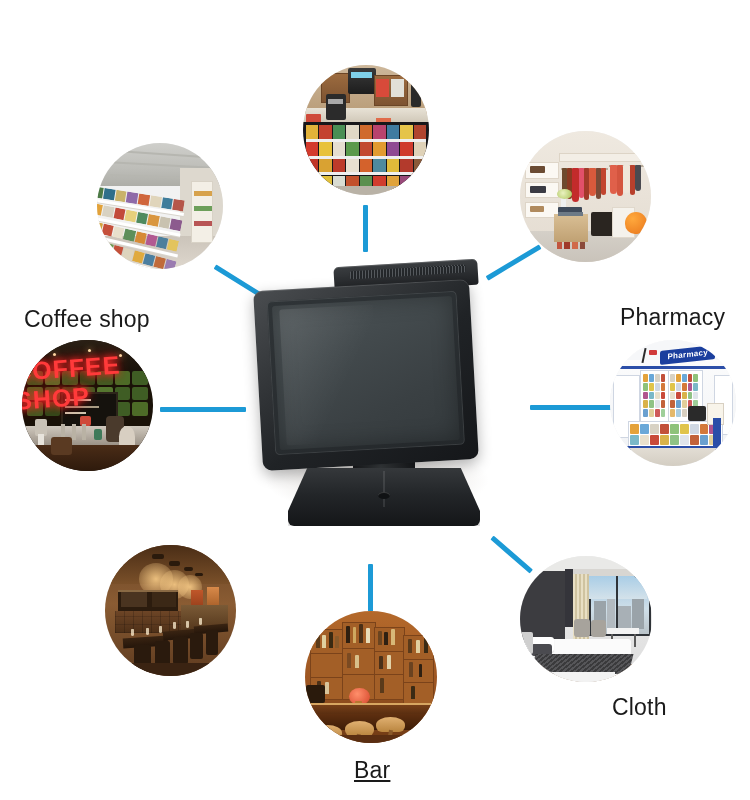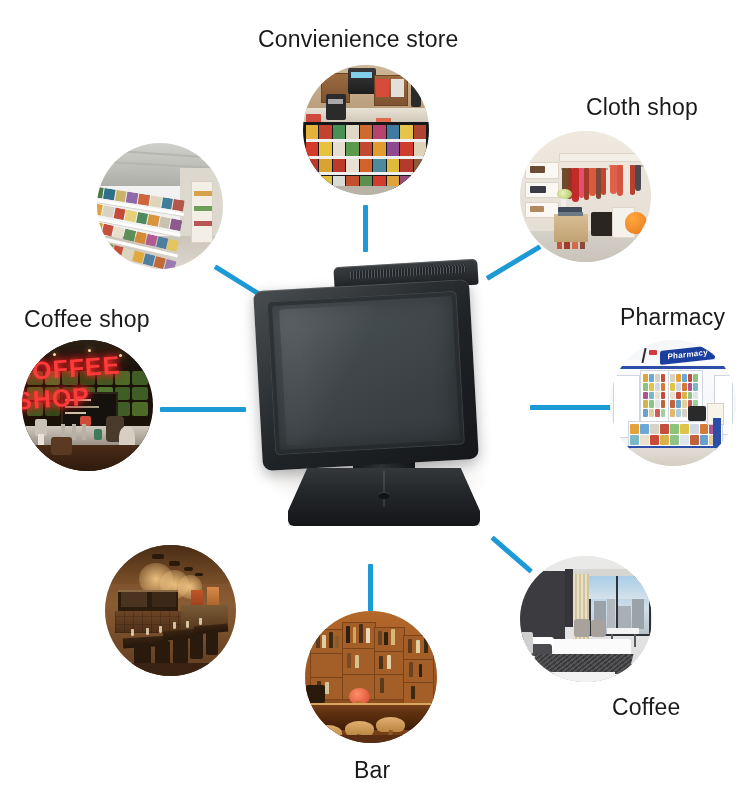--- a/index.html
+++ b/index.html
@@ -206,32 +206,30 @@
 
   <div class="conn" style="left:530px; top:405px; width:82px; height:5px;"></div>
 
   <div class="conn" style="left:168px; top:410px; width:0px; height:0px;"></div>
 
   <div class="conn" style="left:368px; top:564px; width:5px; height:48px;"></div>
 
   <div class="conn" style="left:492px; top:535px; width:52px; height:5px; transform-origin:0 50%; transform:rotate(41deg);"></div>
 
 
-  <div class="label" style="left:258px; top:28px;">Convienience store</div>
-
-  <div class="label" style="left:586px; top:96px;">Cloth shop</div>
+
 
   <div class="label" style="left:24px; top:308px;">Coffee shop</div>
 
   <div class="label" style="left:620px; top:306px;">Pharmacy</div>
 
 
-  <div class="label" style="left:354px; top:759px;">Bar</div>
-
-  <div class="label" style="left:612px; top:696px;">Coffee</div>
+  <div class="label" style="left:354px; top:759px;text-decoration:underline;">Bar</div>
+
+  <div class="label" style="left:612px; top:696px;">Cloth</div>
 
   <div class="node" style="left:97px; top:143px; width:126px; height:126px;">
     <div class="scene">
       <div class="s-abs sm-ceil"></div>
       <div class="sm-ceilbar" style="left:4%; top:8%; width:92%; transform:rotate(4deg);"></div>
       <div class="sm-ceilbar" style="left:6%; top:17%; width:88%; transform:rotate(3deg);"></div>
       <div class="sm-ceilbar" style="left:10%; top:26%; width:80%; transform:rotate(2deg);"></div>
       <div class="s-abs sm-wall"></div>
       <div class="s-abs sm-floor"></div>
 

